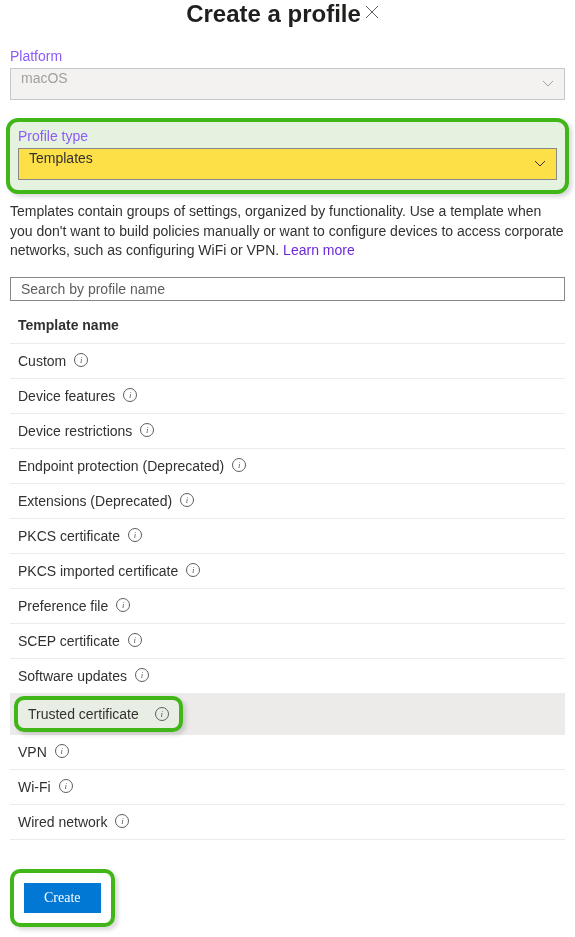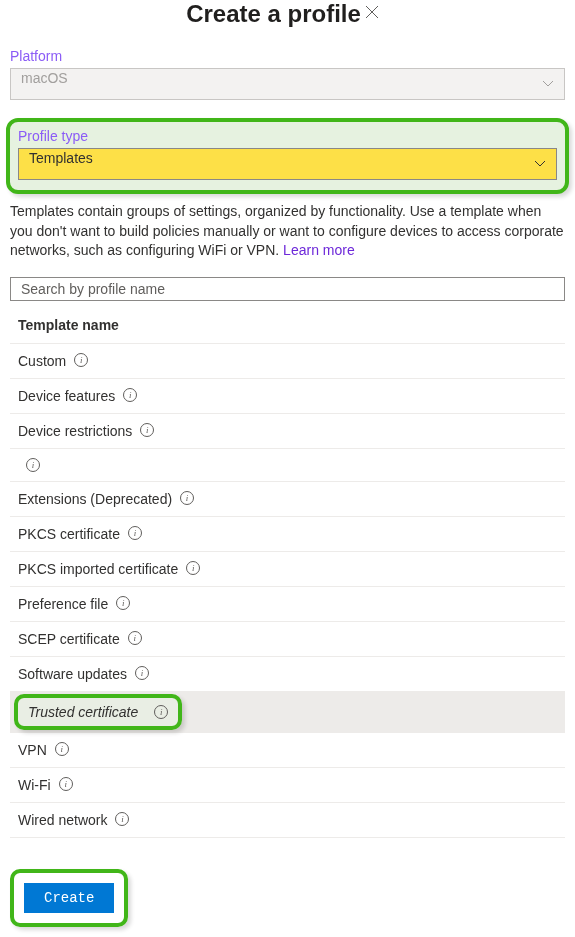--- a/index.html
+++ b/index.html
@@ -163,21 +163,21 @@
       display: inline-block;
       box-shadow: 3px 3px 4px rgba(0,0,0,0.15);
     }
     .create-btn {
       background: #0078d4;
       color: #fff;
       border: none;
       padding: 7px 20px;
       font-size: 14px;
       cursor: pointer;
-      font-family: Liberation Mono, monospace;
+      font-family: Liberation Serif, serif;
     }
   </style>
 </head>
 <body>
 
 <div class="header">
   <h1>Create a profile</h1>
   <div class="close-btn">
     <svg width="14" height="14" viewBox="0 0 14 14">
       <line x1="1" y1="1" x2="13" y2="13" stroke="#605e5c" stroke-width="1"></line>
@@ -227,20 +227,21 @@
       </div>
       <div class="template-row">
         <span>Device features</span>
         <span class="info-icon">i</span>
       </div>
       <div class="template-row">
         <span>Device restrictions</span>
         <span class="info-icon">i</span>
       </div>
       <div class="template-row">
+        <span>Endpoint protection (Deprecated)</span>
         <span class="info-icon">i</span>
       </div>
       <div class="template-row">
         <span>Extensions (Deprecated)</span>
         <span class="info-icon">i</span>
       </div>
       <div class="template-row">
         <span>PKCS certificate</span>
         <span class="info-icon">i</span>
       </div>
@@ -255,21 +256,21 @@
       <div class="template-row">
         <span>SCEP certificate</span>
         <span class="info-icon">i</span>
       </div>
       <div class="template-row">
         <span>Software updates</span>
         <span class="info-icon">i</span>
       </div>
       <div class="template-row selected">
         <div class="template-highlight-wrap">
-          <span style="margin-right: 8px; font-style: italic;">Trusted certificate</span>
+          <span style="margin-right: 8px;">Trusted certificate</span>
           <span class="info-icon">i</span>
         </div>
       </div>
       <div class="template-row">
         <span>VPN</span>
         <span class="info-icon">i</span>
       </div>
       <div class="template-row">
         <span>Wi-Fi</span>
         <span class="info-icon">i</span>

